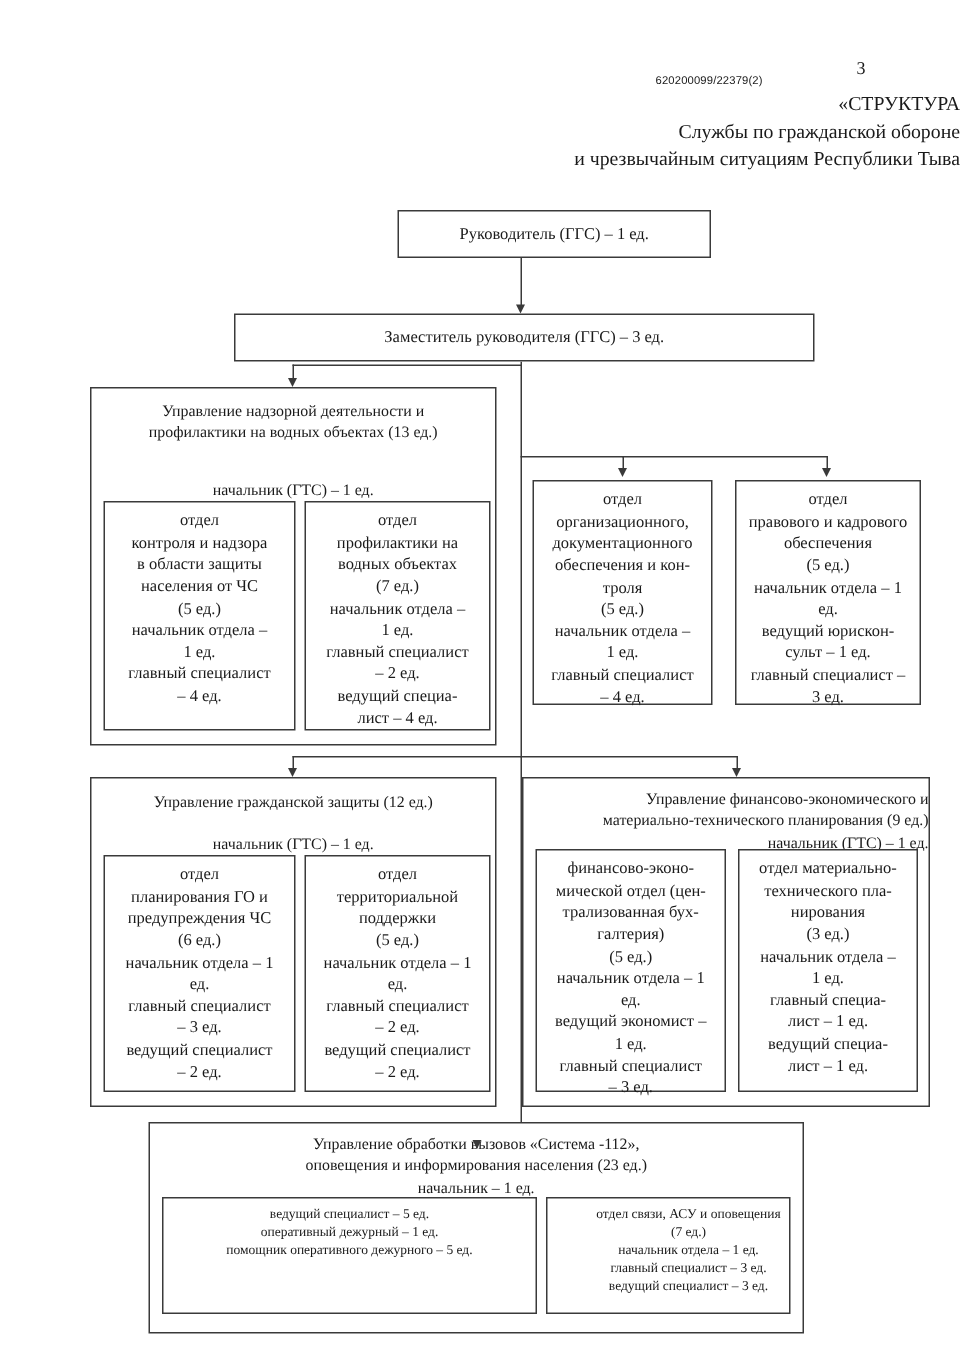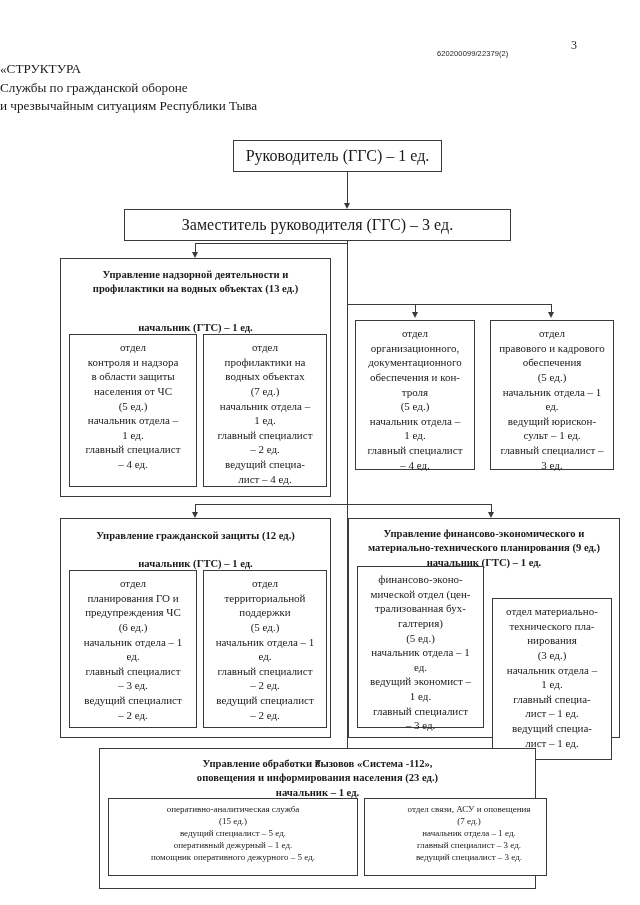--- a/index.html
+++ b/index.html
@@ -39,57 +39,57 @@
     top: 38px;
     font-size: 12px;
   }
 
   
   .title-block {
     position: absolute;
     left: 0;
     top: 60px;
     width: 640px;
-    text-align: left;
+    text-align: right;
     line-height: 1.42;
   }
   .title-block .tline {
     font-size: 13.2px;
     white-space: nowrap;
   }
 
   
   .box {
     position: absolute;
     border: 1px solid #3a3a3a;
     background: #ffffff;
     box-sizing: border-box;
     z-index: 2;
   }
 
   
   .lead-box {
-    font-size: 16px;
+    font-size: 11px;
     display: flex;
     align-items: center;
     justify-content: center;
+    margin-left: 32px;
   }
 
   
   .div-outer {
     border: 1px solid #3a3a3a;
   }
   .div-head {
     position: absolute;
     left: 0;
     width: 100%;
     text-align: center;
     font-size: 10.6px;
     line-height: 1.36;
-    font-weight: bold;
   }
 
   
   .dept {
     font-size: 11px;
     line-height: 1.33;
     padding: 5px 4px 3px 4px;
   }
   .dept .hdr {
     text-align: center;
@@ -282,21 +282,21 @@
       <div>ведущий специалист</div>
       <div>– 2 ед.</div>
     </div>
   </div>
 
   <div class="hline" style="left:347px; top:504px; width:145px;"></div>
   <div class="vline" style="left:491px; top:504px; height:10px;"></div>
   <div class="arrow" style="left:488px; top:512px;"></div>
 
   <div class="box div-outer" style="left:348px; top:518px; width:272px; height:220px;">
-    <div class="div-head" style="top:8px;">
+    <div class="div-head" style="top:8px;text-align:right;">
       <div>Управление финансово-экономического и</div>
       <div>материально-технического планирования (9 ед.)</div>
       <div>начальник (ГТС) – 1 ед.</div>
     </div>
   </div>
 
   <div class="box dept" style="left:357px; top:566px; width:127px; height:162px;">
     <div class="hdr">
       <div>финансово-эконо-</div>
       <div>мической отдел (цен-</div>
@@ -307,21 +307,21 @@
     <div class="rows">
       <div>начальник отдела – 1</div>
       <div>ед.</div>
       <div>ведущий экономист –</div>
       <div>1 ед.</div>
       <div>главный специалист</div>
       <div>– 3 ед.</div>
     </div>
   </div>
 
-  <div class="box dept" style="left:492px; top:566px; width:120px; height:162px;margin-top:32px;">
+  <div class="box dept" style="left:492px; top:566px; width:120px; height:162px;">
     <div class="hdr">
       <div>отдел материально-</div>
       <div>технического пла-</div>
       <div>нирования</div>
       <div>(3 ед.)</div>
     </div>
     <div class="rows">
       <div>начальник отдела –</div>
       <div>1 ед.</div>
       <div>главный специа-</div>
@@ -337,32 +337,28 @@
 
   <div class="box div-outer" style="left:99px; top:748px; width:437px; height:141px;">
     <div class="div-head" style="top:8px;">
       <div>Управление обработки вызовов «Система -112»,</div>
       <div>оповещения и информирования населения (23 ед.)</div>
       <div>начальник – 1 ед.</div>
     </div>
   </div>
 
   <div class="box dept wide" style="left:108px; top:798px; width:250px; height:78px;">
-    <div class="hdr">
-      <div>оперативно-аналитическая служба</div>
-      <div>(15 ед.)</div>
-    </div>
     <div class="rows">
       <div>ведущий специалист – 5 ед.</div>
       <div>оперативный дежурный – 1 ед.</div>
       <div>помощник оперативного дежурного – 5 ед.</div>
     </div>
   </div>
 
-  <div class="box dept wide" style="left:364px; top:798px; width:183px; height:78px;padding-left:31px;">
+  <div class="box dept wide" style="left:364px; top:798px; width:163px; height:78px;padding-left:31px;">
     <div class="hdr">
       <div>отдел связи, АСУ и оповещения</div>
       <div>(7 ед.)</div>
     </div>
     <div class="rows">
       <div>начальник отдела – 1 ед.</div>
       <div>главный специалист – 3 ед.</div>
       <div>ведущий специалист – 3 ед.</div>
     </div>
   </div>

